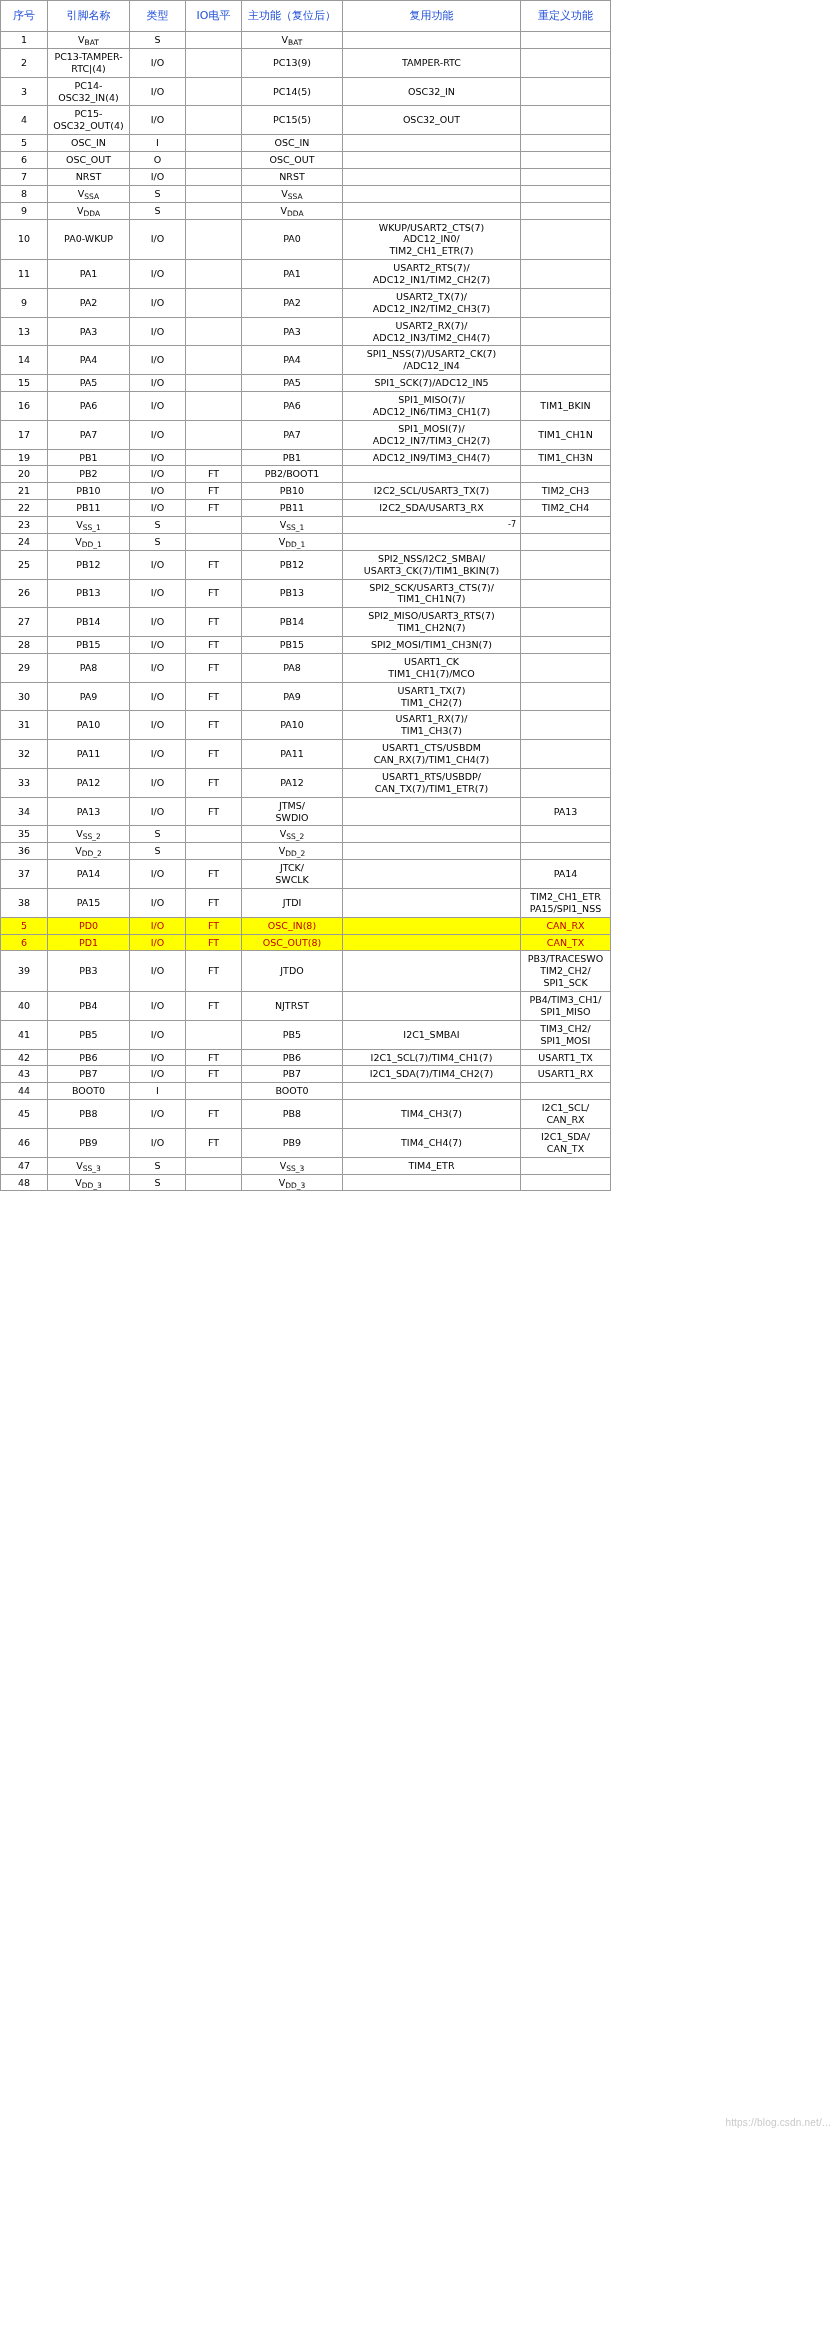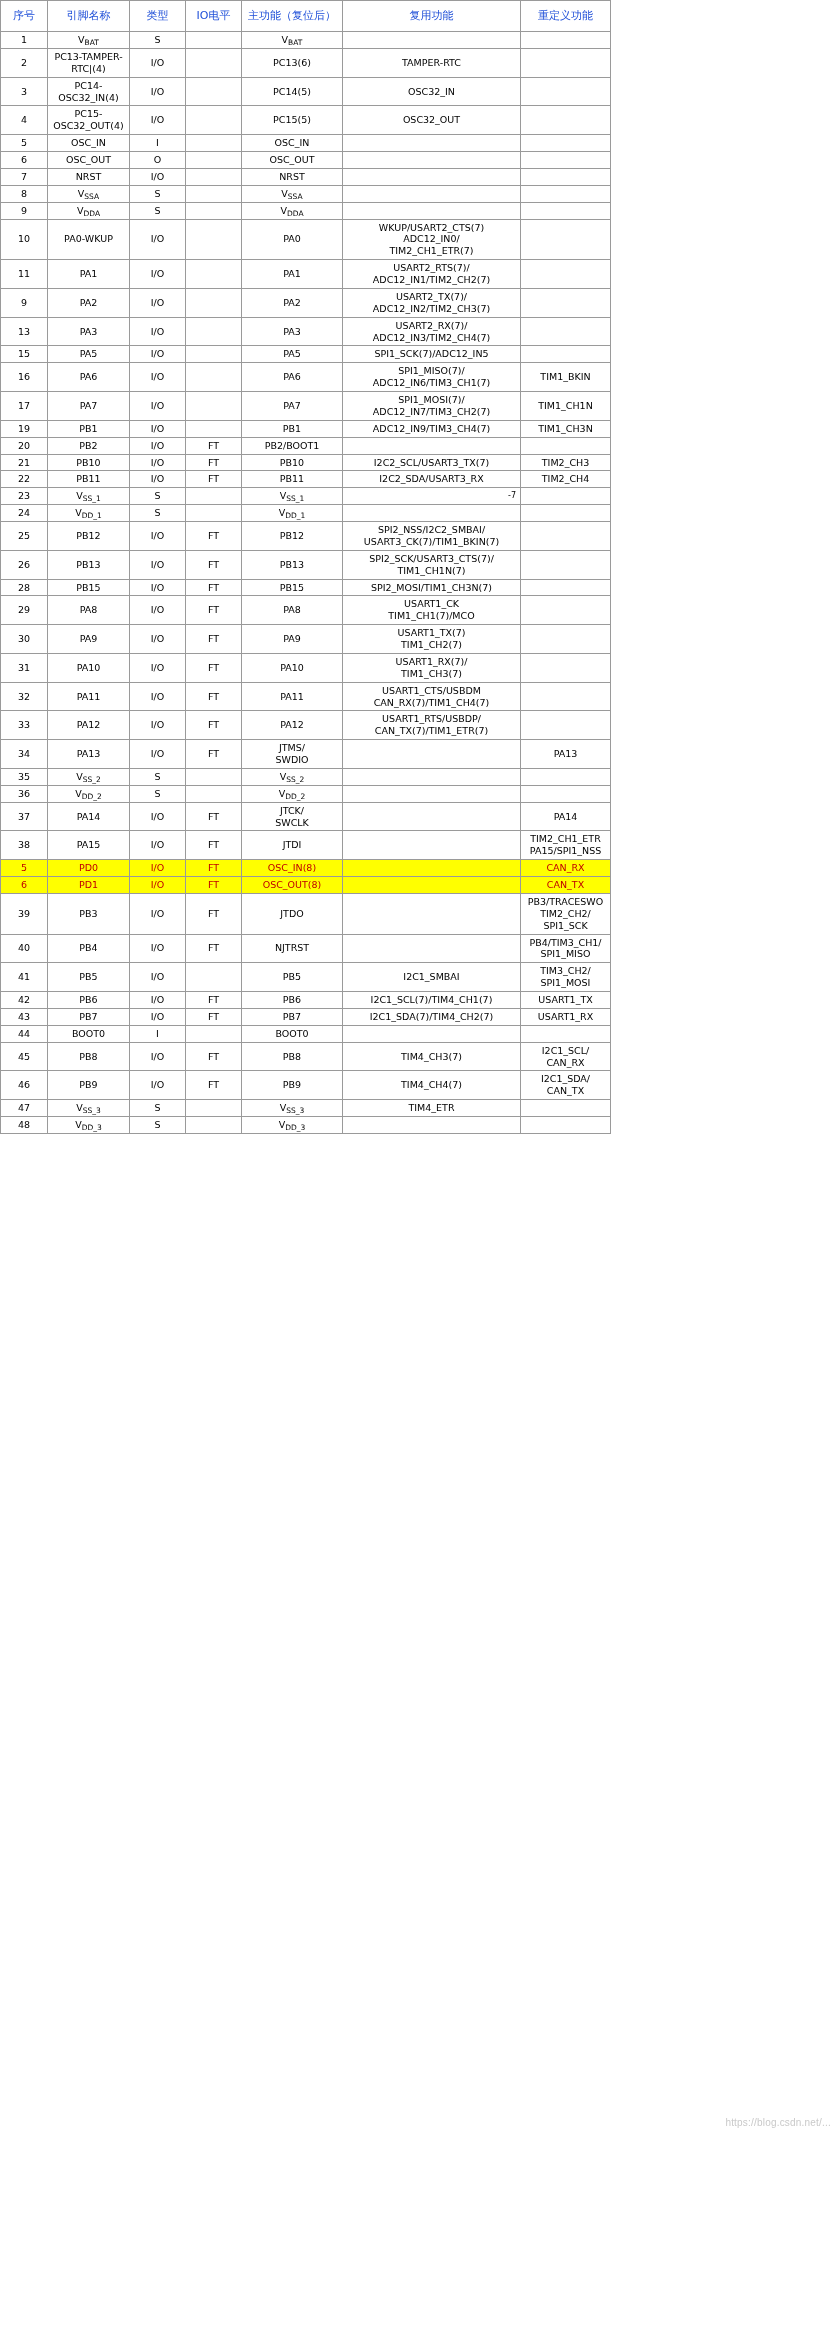--- a/index.html
+++ b/index.html
@@ -119,21 +119,21 @@
           <td class="blank">&nbsp;</td>
           <td>V<sub>BAT</sub></td>
           <td class="blank">&nbsp;</td>
           <td class="blank">&nbsp;</td>
         </tr>
         <tr>
           <td>2</td>
           <td>PC13-TAMPER-RTC|(4)</td>
           <td>I/O</td>
           <td class="blank">&nbsp;</td>
-          <td>PC13(6)</td>
+          <td>PC13(9)</td>
           <td>TAMPER-RTC</td>
           <td class="blank">&nbsp;</td>
         </tr>
         <tr>
           <td>3</td>
           <td>PC14-OSC32_IN(4)</td>
           <td>I/O</td>
           <td class="blank">&nbsp;</td>
           <td>PC14(5)</td>
           <td>OSC32_IN</td>
@@ -223,20 +223,29 @@
         <tr>
           <td>13</td>
           <td>PA3</td>
           <td>I/O</td>
           <td class="blank">&nbsp;</td>
           <td>PA3</td>
           <td>USART2_RX(7)/<br>ADC12_IN3/TIM2_CH4(7)</td>
           <td class="blank">&nbsp;</td>
         </tr>
         <tr>
+          <td>14</td>
+          <td>PA4</td>
+          <td>I/O</td>
+          <td class="blank">&nbsp;</td>
+          <td>PA4</td>
+          <td>SPI1_NSS(7)/USART2_CK(7)<br>/ADC12_IN4</td>
+          <td class="blank">&nbsp;</td>
+        </tr>
+        <tr>
           <td>15</td>
           <td>PA5</td>
           <td>I/O</td>
           <td class="blank">&nbsp;</td>
           <td>PA5</td>
           <td>SPI1_SCK(7)/ADC12_IN5</td>
           <td class="blank">&nbsp;</td>
         </tr>
         <tr>
           <td>16</td>
@@ -319,20 +328,29 @@
           <td>SPI2_NSS/I2C2_SMBAI/<br>USART3_CK(7)/TIM1_BKIN(7)</td>
           <td class="blank">&nbsp;</td>
         </tr>
         <tr>
           <td>26</td>
           <td>PB13</td>
           <td>I/O</td>
           <td>FT</td>
           <td>PB13</td>
           <td>SPI2_SCK/USART3_CTS(7)/<br>TIM1_CH1N(7)</td>
+          <td class="blank">&nbsp;</td>
+        </tr>
+        <tr>
+          <td>27</td>
+          <td>PB14</td>
+          <td>I/O</td>
+          <td>FT</td>
+          <td>PB14</td>
+          <td>SPI2_MISO/USART3_RTS(7)<br>TIM1_CH2N(7)</td>
           <td class="blank">&nbsp;</td>
         </tr>
         <tr>
           <td>28</td>
           <td>PB15</td>
           <td>I/O</td>
           <td>FT</td>
           <td>PB15</td>
           <td>SPI2_MOSI/TIM1_CH3N(7)</td>
           <td class="blank">&nbsp;</td>

